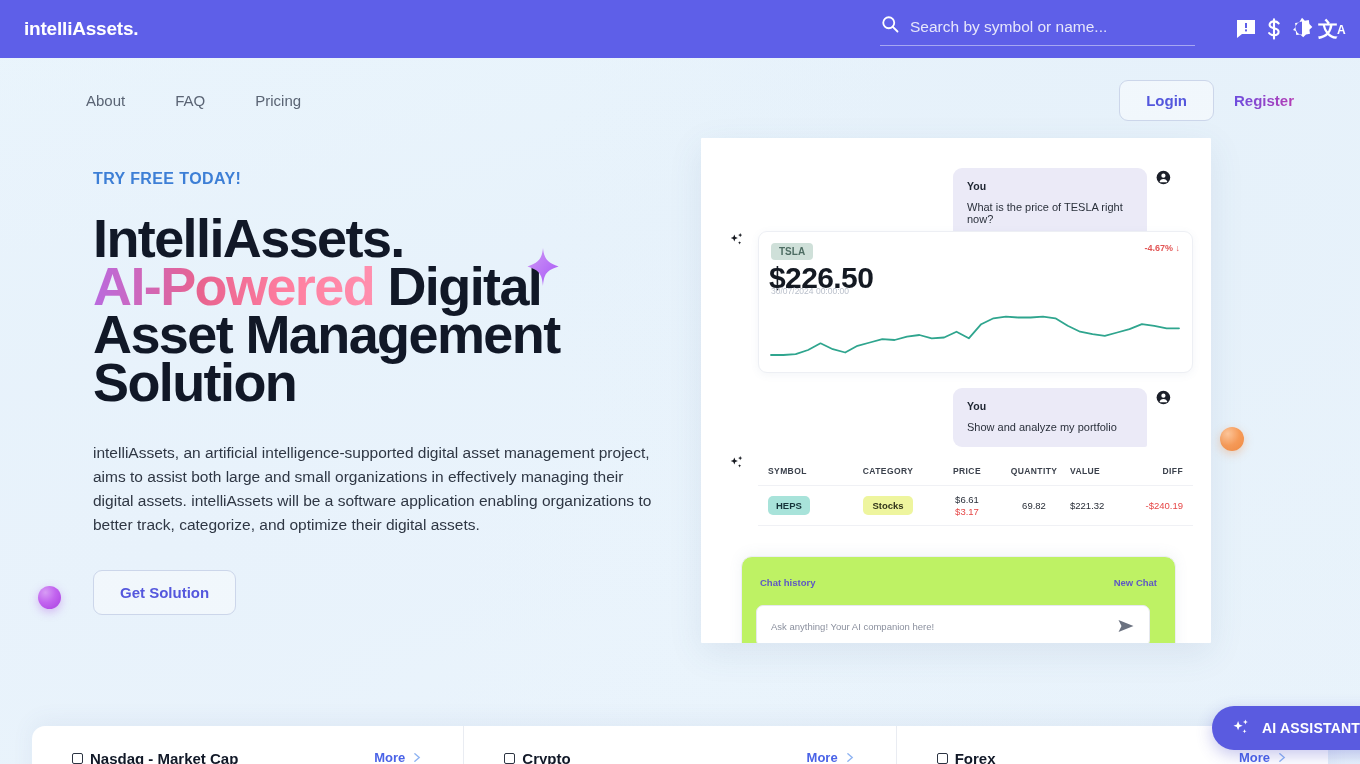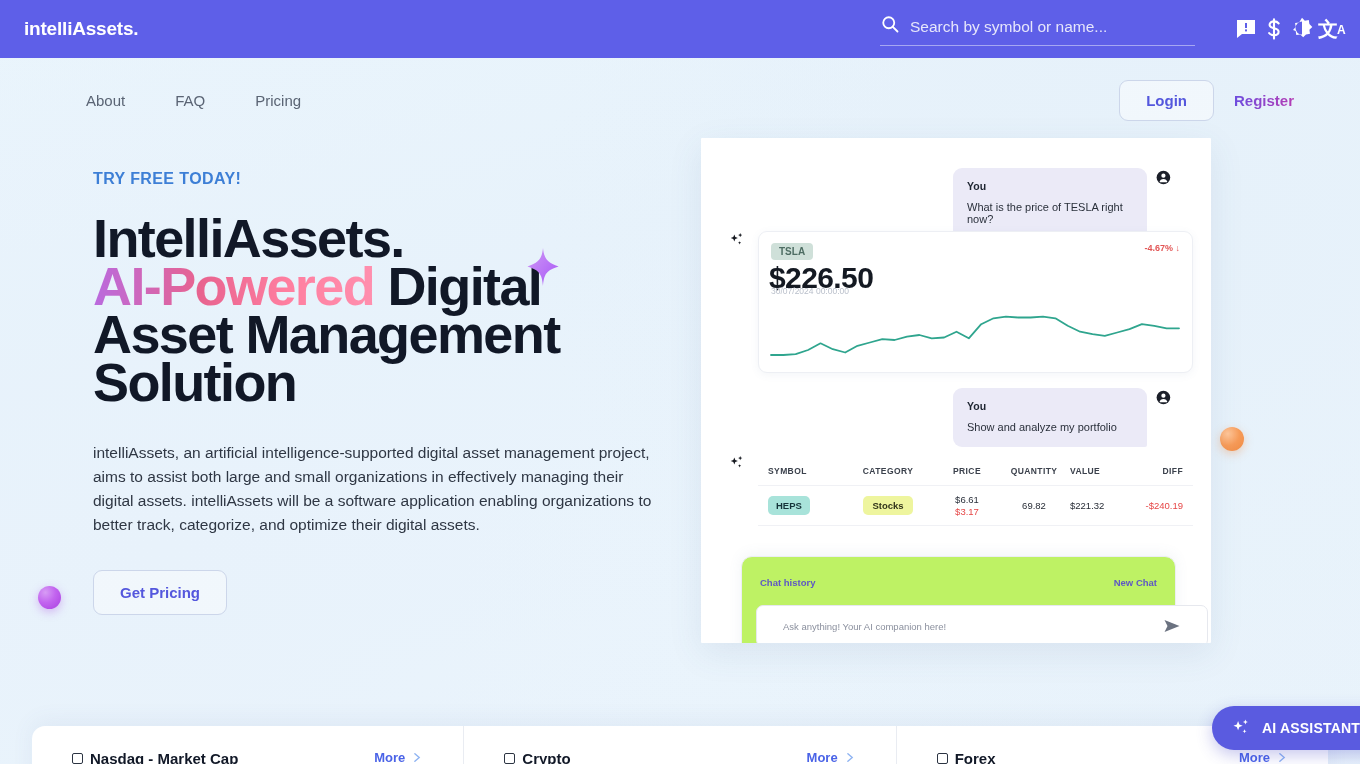--- a/index.html
+++ b/index.html
@@ -243,24 +243,24 @@
   }
   .chat-head {
     position: absolute; left: 0; top: 20px; width: 100%;
     display: flex; justify-content: space-between; padding: 0 18px;
     font-size: 9.5px; font-weight: bold;
   }
   .chat-history-lbl { color: #5e58c4; cursor: pointer; }
   .new-chat-lbl { color: #5e58c4; cursor: pointer; padding-left: 44px; }
   .chat-input-box {
     position: absolute; left: 14px; top: 48px;
-    width: 452px; height: 42px;
+    width: 394px; height: 42px;
     border: 1px solid #e6e8ee; border-radius: 7px;
     background: #fff;
-    display: flex; align-items: center; padding: 0 26px;
+    display: flex; align-items: center; padding: 0 14px;
   }
   .chat-input {
     flex: 1; border: 0; outline: none; background: transparent;
     font-family: "Liberation Sans", sans-serif;
     font-size: 9.5px; color: #7a8091;
   }
   .chat-input::placeholder { color: #8b909e; opacity: 1; }
   .send-icon { width: 18px; height: 18px; cursor: pointer; }
 
   
@@ -366,21 +366,21 @@
           <stop offset="100%" stop-color="#a855f7"></stop>
       </linearGradient>
     </defs>
     <path fill="url(#spg)" d="M16 0c1.1 10.1 3.5 14.2 15.6 18.5C19.4 22.1 17 26.3 16 38c-1-11.6-3.4-15.8-15.6-19.5C12.5 14.3 14.9 10.1 16 0z"></path>
   </svg>
 
   <div class="hero-left">
     <div class="eyebrow">TRY FREE TODAY!</div>
     <h1 class="headline"><span>IntelliAssets.</span><br><span class="grad-ai">AI-Powered</span><span> Digital Asset Management Solution</span></h1>
     <p class="hero-desc">intelliAssets, an artificial intelligence-supported digital asset management project, aims to assist both large and small organizations in effectively managing their digital assets. intelliAssets will be a software application enabling organizations to better track, categorize, and optimize their digital assets.</p>
-    <div class="get-started">Get Pricing</div>
+    <div class="get-started">Get Solution</div>
   </div>
 
   <div class="hero-card">
 
     <div class="msg-row msg1-pos">
       <div class="bubble" style="width:196px">
         <div class="who">You</div>
         <div class="txt">What is the price of TESLA right now?</div>
       </div>
       <svg class="avatar-icon" viewBox="0 0 24 24" fill="#1b1f29">

